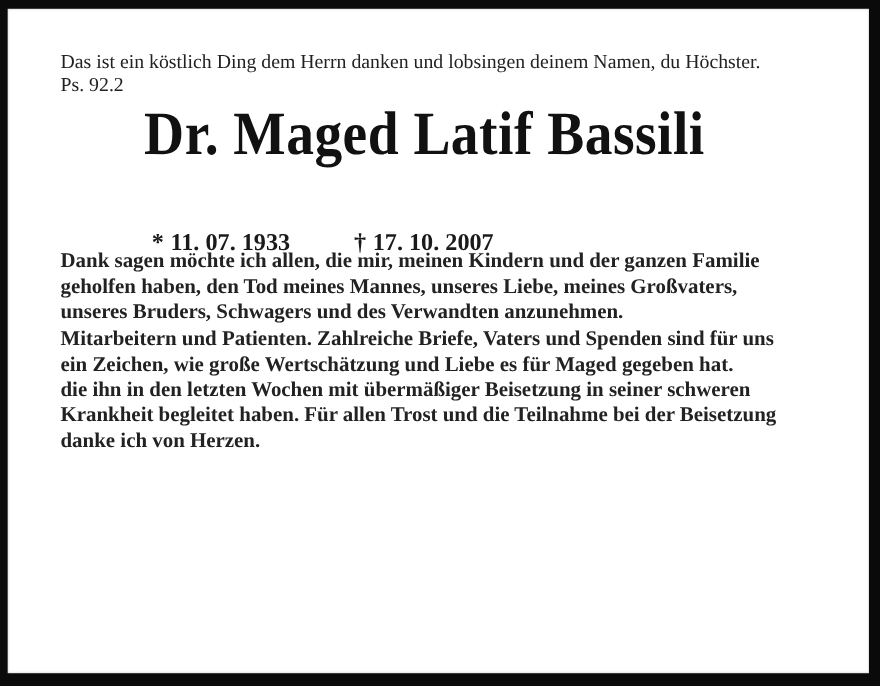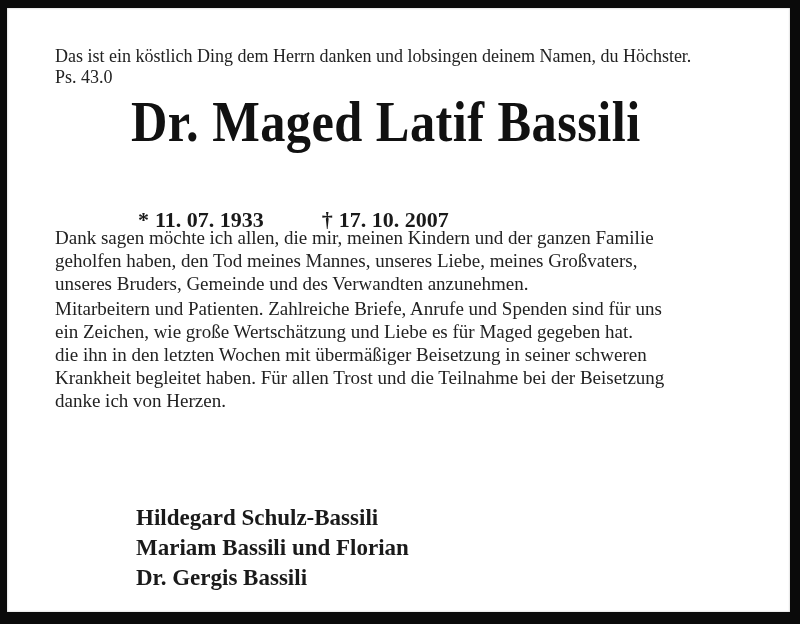--- a/index.html
+++ b/index.html
@@ -65,20 +65,21 @@
   }
   .body-paragraph {
     position: absolute;
     left: 55px;
     font-size: 19px;
     line-height: 23px;
     color: #222;
   }
   .body-paragraph .text-line {
     white-space: nowrap;
+    font-weight: bold;
   }
   .paragraph-1 { top: 226px; }
   .paragraph-2 { top: 297px; }
   .signatures {
     position: absolute;
     left: 136px;
     top: 503px;
     font-size: 23px;
     font-weight: bold;
     line-height: 30px;
@@ -89,41 +90,36 @@
   }
 </style>
 </head>
 <body>
 
 <div class="page">
   <div class="sheet"></div>
 
   <div class="epigraph">
     <div class="text-line">Das ist ein köstlich Ding dem Herrn danken und lobsingen deinem Namen, du Höchster.</div>
-    <div class="text-line">Ps. 43.0</div>
+    <div class="text-line">Ps. 92.2</div>
   </div>
 
   <div class="deceased-name">Dr. Maged Latif Bassili</div>
 
   <div class="dates-row">
     <span class="birth-group"><span class="symbol">*</span><span>11. 07. 1933</span></span><span class="death-group"><span class="symbol">†</span><span>17. 10. 2007</span></span>
   </div>
 
   <div class="body-paragraph paragraph-1">
     <div class="text-line">Dank sagen möchte ich allen, die mir, meinen Kindern und der ganzen Familie</div>
     <div class="text-line">geholfen haben, den Tod meines Mannes, unseres Liebe, meines Großvaters,</div>
-    <div class="text-line">unseres Bruders, Gemeinde und des Verwandten anzunehmen.</div>
+    <div class="text-line">unseres Bruders, Schwagers und des Verwandten anzunehmen.</div>
   </div>
 
   <div class="body-paragraph paragraph-2">
-    <div class="text-line">Mitarbeitern und Patienten. Zahlreiche Briefe, Anrufe und Spenden sind für uns</div>
+    <div class="text-line">Mitarbeitern und Patienten. Zahlreiche Briefe, Vaters und Spenden sind für uns</div>
     <div class="text-line">ein Zeichen, wie große Wertschätzung und Liebe es für Maged gegeben hat.</div>
     <div class="text-line">die ihn in den letzten Wochen mit übermäßiger Beisetzung in seiner schweren</div>
     <div class="text-line">Krankheit begleitet haben. Für allen Trost und die Teilnahme bei der Beisetzung</div>
     <div class="text-line">danke ich von Herzen.</div>
   </div>
 
-  <div class="signatures">
-    <div class="signature-line">Hildegard Schulz-Bassili</div>
-    <div class="signature-line">Mariam Bassili und Florian</div>
-    <div class="signature-line">Dr. Gergis Bassili</div>
-  </div>
 </div>
 
 </body></html>

